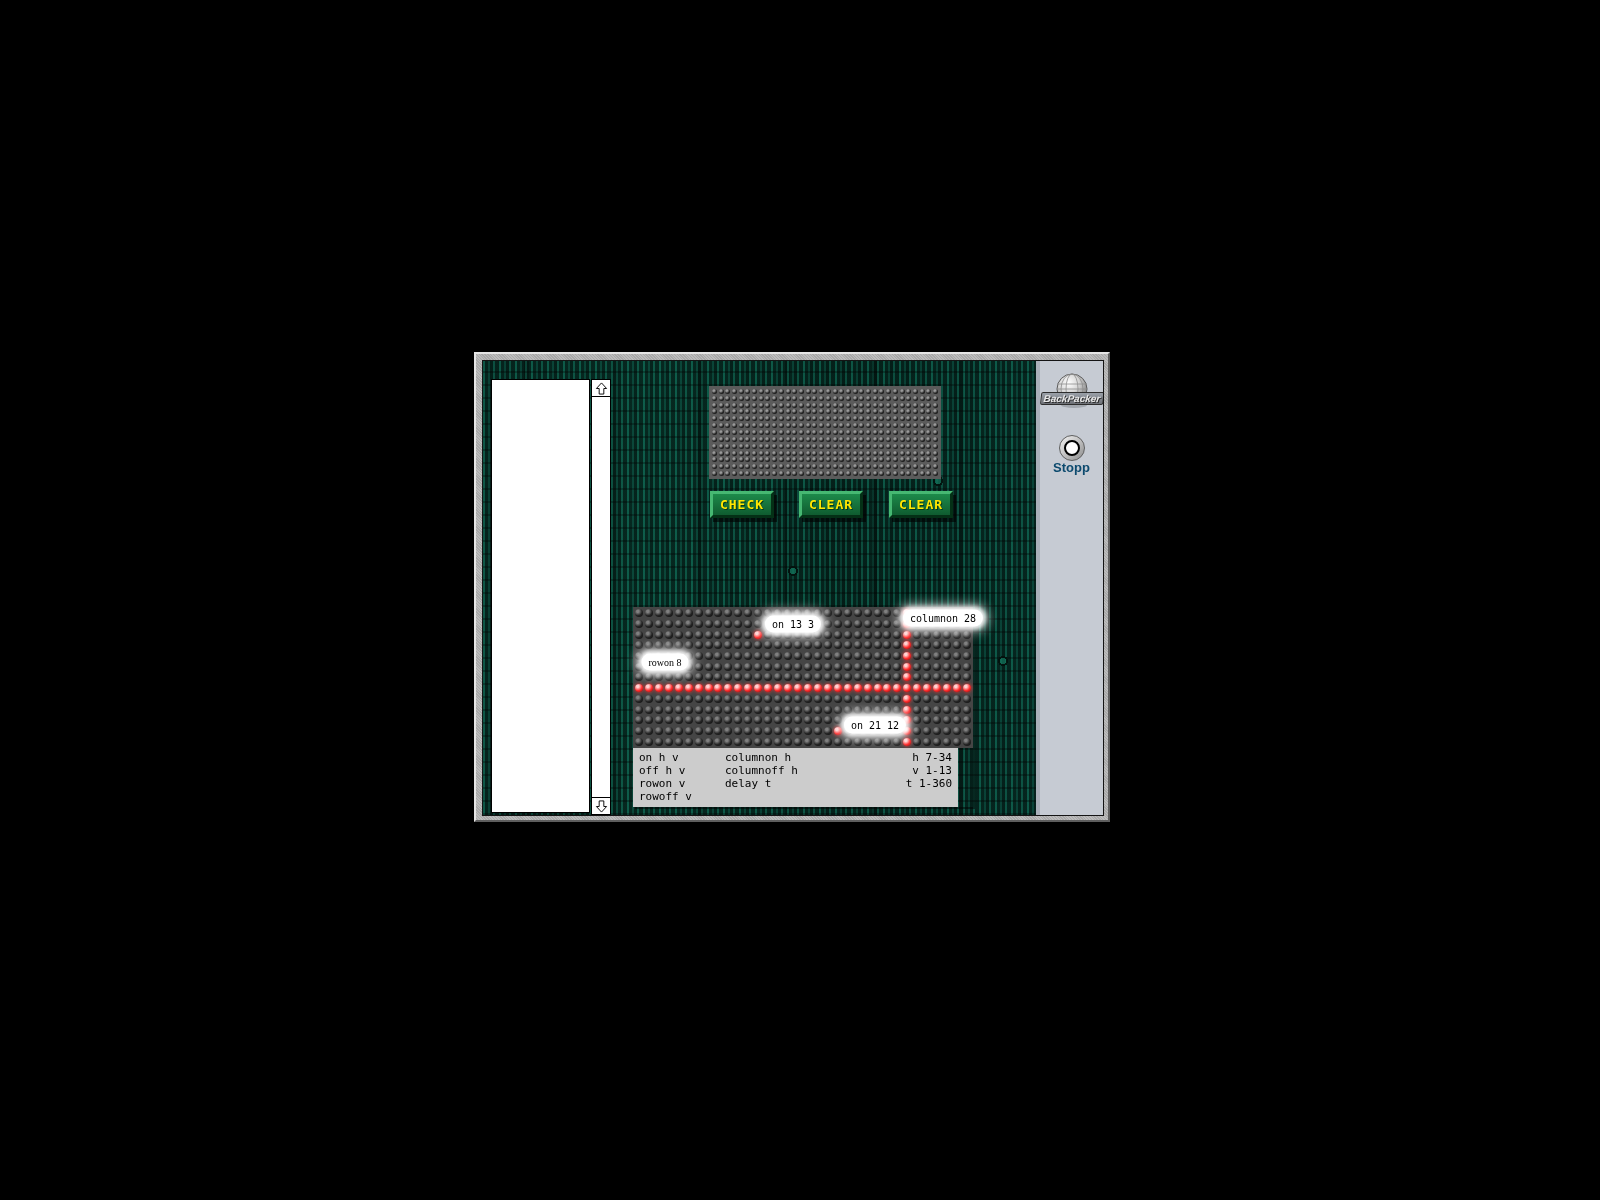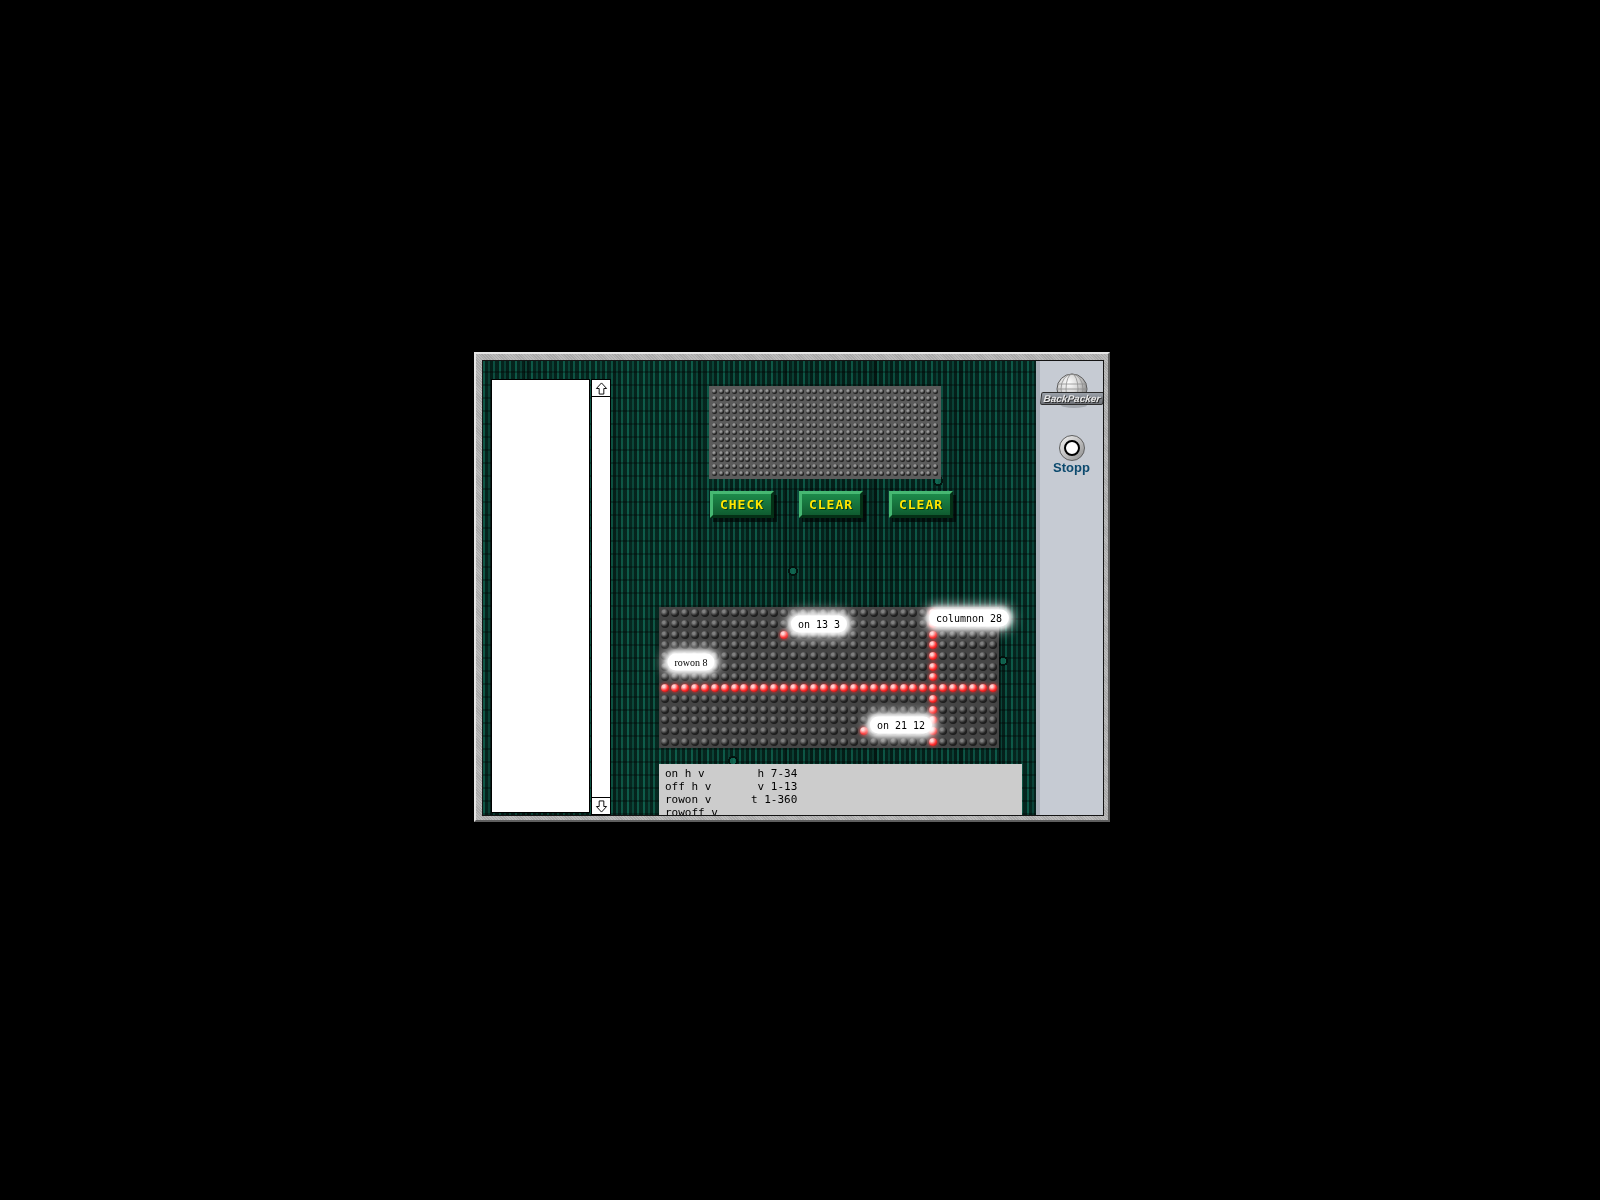--- a/index.html
+++ b/index.html
@@ -57,36 +57,36 @@
     border-right:3px solid #043016;border-bottom:3px solid #043016;
     box-sizing:border-box;box-shadow:3px 4px 0 rgba(0,0,0,.6);
     color:#ffe600;font:bold 13px "DejaVu Sans Mono",monospace;letter-spacing:1px;
     display:flex;align-items:center;justify-content:center;
     text-shadow:1px 1px 0 #053a1c;padding:3px;}
   .btn-check{left:227px;}
   .btn-test{left:316px;}
   .btn-clear{left:406px;}
 
   
-  .sim-panel{position:absolute;left:176px;top:246px;width:340px;
+  .sim-panel{position:absolute;left:150px;top:246px;width:340px;
     box-shadow:2px 2px 0 rgba(0,0,0,.5);}
   .sim-matrix{position:relative;width:340px;height:141px;background:#454545;
     display:grid;grid-template-columns:repeat(34,1fr);grid-template-rows:repeat(13,1fr);
     padding:1px;box-sizing:border-box;}
   .sim-matrix .dot{width:8px;height:8px;margin:auto;border-radius:50%;
     background:radial-gradient(circle at 35% 30%, #808080 0 15%, #242424 55%, #0a0a0a 100%);}
   .sim-matrix .dot.lit{
     background:radial-gradient(circle at 35% 30%, #ffd2d2 0 15%, #ff2e2e 55%, #9c0000 100%);
     box-shadow:0 0 3px 1px rgba(255,50,50,.55);}
   .cloud{position:absolute;transform:translate(-50%,-50%);background:#fff;border-radius:11px;
     padding:3px 7px;font:10px "DejaVu Sans Mono",monospace;color:#000;white-space:nowrap;
     box-shadow:0 0 4px 3px rgba(255,255,255,.9), 0 0 10px 7px rgba(255,255,255,.45);z-index:5;}
 
-  .sim-legend{width:363px;background:#cccccc;box-sizing:border-box;padding:3px 6px 4px 6px;
-    display:flex;font:11px "DejaVu Sans Mono",monospace;color:#000;margin-top:16px;}
+  .sim-legend{width:325px;background:#cccccc;box-sizing:border-box;padding:3px 6px 4px 6px;
+    display:flex;font:11px "DejaVu Sans Mono",monospace;color:#000;}
   .sim-legend .lcol{display:flex;flex-direction:column;line-height:13px;}
   .lcol-1{width:86px;}
   .lcol-2{flex:1;}
   .lcol-3{text-align:right;}
 
   
   .side-panel{position:absolute;left:553px;top:0;width:67px;height:454px;background:#c6cbd3;
     border-left:4px solid #aab0ba;box-sizing:border-box;}
   .logo{position:absolute;left:50%;top:10px;transform:translateX(-50%);width:62px;height:50px;}
   .logo svg{position:absolute;left:50%;top:0;transform:translateX(-50%);}
@@ -1027,20 +1027,25 @@
             <div class="cloud" style="left: 310px; top: 11px;">columnon 28</div>
             <div class="cloud" style="left: 32px; top: 55px; font-family: Liberation Serif, serif;">rowon 8</div>
             <div class="cloud" style="left: 242px; top: 110px; margin-top: 8px;">on 21 12</div>
           </div>
         <div class="sim-legend">
           <div class="lcol lcol-1">
             <span>on h v</span>
             <span>off h v</span>
             <span>rowon v</span>
             <span>rowoff v</span>
+          </div>
+          <div class="lcol lcol-2">
+            <span>columnon h</span>
+            <span>columnoff h</span>
+            <span>delay t</span>
           </div>
           <div class="lcol lcol-3">
             <span>h 7-34</span>
             <span>v 1-13</span>
             <span>t 1-360</span>
           </div>
         </div>
       </div>
     </div>
 

